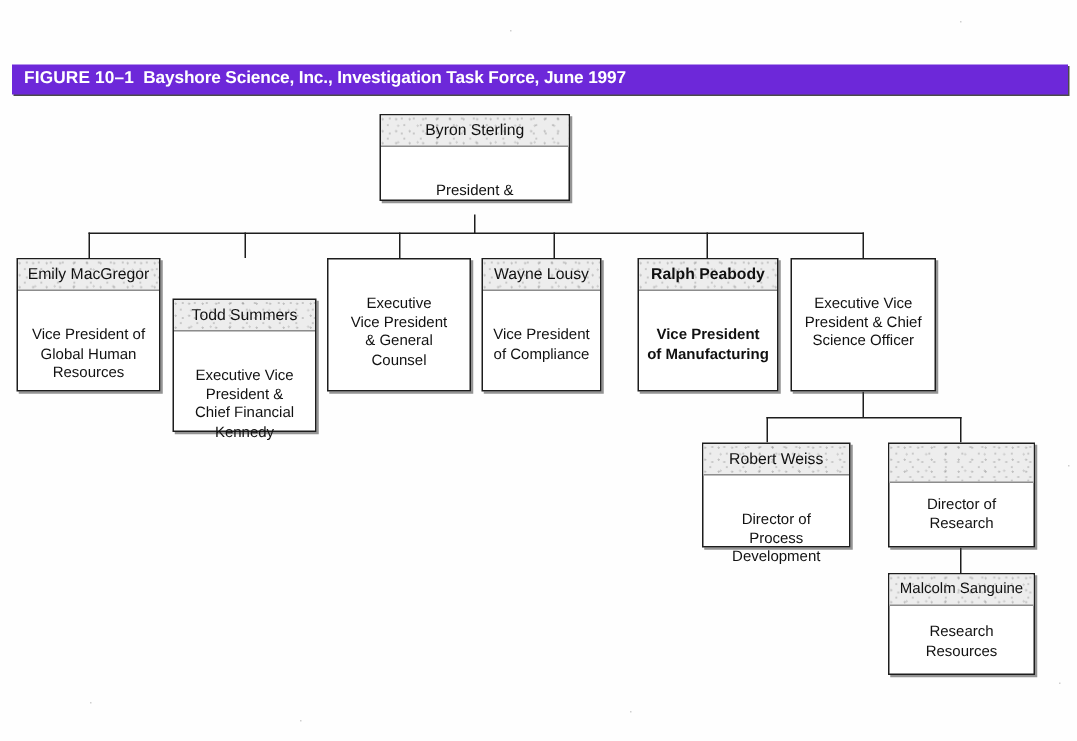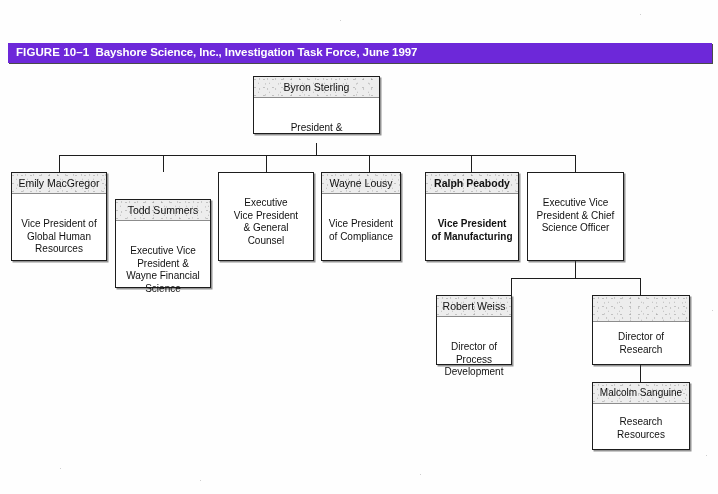--- a/index.html
+++ b/index.html
@@ -152,22 +152,22 @@
       <div>Global Human</div>
       <div>Resources</div>
     </div>
   </div>
 
   <div class="node" style="left:115px; top:188px; width:96px; height:89px;margin-top:11px;">
     <div class="node-name">Todd Summers</div>
     <div class="node-title">
       <div>Executive Vice</div>
       <div>President &amp;</div>
-      <div>Wayne Financial</div>
-      <div>Science</div>
+      <div>Chief Financial</div>
+      <div>Kennedy</div>
     </div>
   </div>
 
   <div class="node" style="left:218px; top:172px; width:96px; height:89px;">
     <div class="node-title">
       <div>Executive</div>
       <div>Vice President</div>
       <div>&amp; General</div>
       <div>Counsel</div>
     </div>
@@ -190,21 +190,21 @@
   </div>
 
   <div class="node" style="left:527px; top:172px; width:97px; height:89px;">
     <div class="node-title">
       <div>Executive Vice</div>
       <div>President &amp; Chief</div>
       <div>Science Officer</div>
     </div>
   </div>
 
-  <div class="node" style="left:436px; top:295px; width:76px; height:70px;">
+  <div class="node" style="left:468px; top:295px; width:99px; height:70px;">
     <div class="node-name">Robert Weiss</div>
     <div class="node-title">
       <div>Director of</div>
       <div>Process</div>
       <div>Development</div>
     </div>
   </div>
 
   <div class="node" style="left:592px; top:295px; width:98px; height:70px;">
     <div class="node-name vacant" style="height:26px;"></div>

